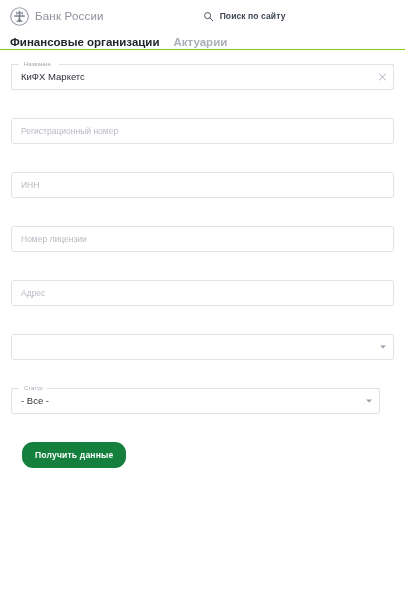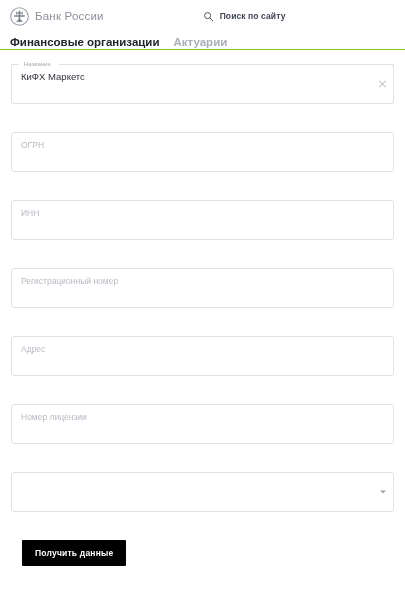--- a/index.html
+++ b/index.html
@@ -85,21 +85,21 @@
     font-weight: bold;
     text-align: right;
   }
 
   
   .form {
     padding: 14px 11px 0 11px;
   }
   .field {
     position: relative;
-    height: 40px;
+    height: 26px;
     margin-bottom: 28px;
     box-sizing: border-box;
   }
   .field .box {
     position: absolute;
     inset: 0;
     border: 1px solid #dfe2e7;
     border-radius: 3px;
     background: #fff;
     box-sizing: border-box;
@@ -174,24 +174,24 @@
     border-right: 3px solid transparent;
     border-top: 3px solid #9aa0ab;
   }
 
   .field.narrow { margin-right: 14px; }
 
   
   .submit-btn {
     margin: 0 0 0 11px;
     display: inline-block;
-    background: #000000;
+    background: #15803d;
     color: #ffffff;
     border: none;
-    border-radius: 1px;
+    border-radius: 11px;
     font-family: inherit;
     font-size: 8.5px;
     font-weight: bold;
     padding: 8px 13px;
     cursor: pointer;
     letter-spacing: .2px;
   }
 </style>
 </head>
 <body>
@@ -240,53 +240,61 @@
       <span class="tail"></span>
     </div>
     <div class="text value">КиФХ Маркетс</div>
     <svg class="clear-btn" viewBox="0 0 12 12">
       <line x1="2" y1="2" x2="10" y2="10" stroke="#b9bdc5" stroke-width="1.4" stroke-linecap="round"></line>
       <line x1="10" y1="2" x2="2" y2="10" stroke="#b9bdc5" stroke-width="1.4" stroke-linecap="round"></line>
     </svg>
   </div>
 
   
-  <div class="field">
-    <div class="box"></div>
-    <div class="text placeholder">ОГРН</div>
+
+  
+  <div class="field">
+    <div class="box"></div>
+    <div class="text placeholder">Регистрационный номер</div>
   </div>
 
   
   <div class="field">
     <div class="box"></div>
     <div class="text placeholder">ИНН</div>
   </div>
 
   
   <div class="field">
     <div class="box"></div>
-    <div class="text placeholder">Регистрационный номер</div>
+    <div class="text placeholder">Номер лицензии</div>
   </div>
 
   
   <div class="field">
     <div class="box"></div>
     <div class="text placeholder">Адрес</div>
   </div>
 
   
   <div class="field">
     <div class="box"></div>
-    <div class="text placeholder">Номер лицензии</div>
-  </div>
-
-  
-  <div class="field">
-    <div class="box"></div>
     <span class="caret"></span>
   </div>
 
   
+  <div class="field notched narrow">
+    <div class="box"></div>
+    <div class="notch-line">
+      <span class="lead"></span>
+      <span class="gap" style="width:28px">
+        <span class="lbl">Статус</span>
+      </span>
+      <span class="tail"></span>
+    </div>
+    <div class="text value">- Все -</div>
+    <span class="caret"></span>
+  </div>
 
   
 
   <button class="submit-btn">Получить данные</button>
 </div>
 
 </body></html>

